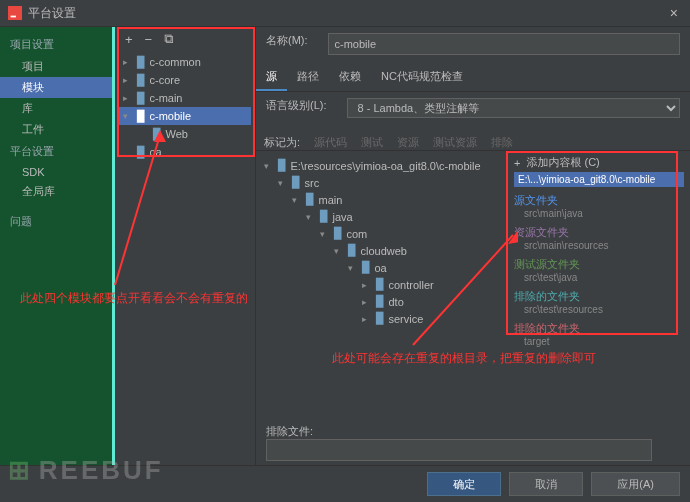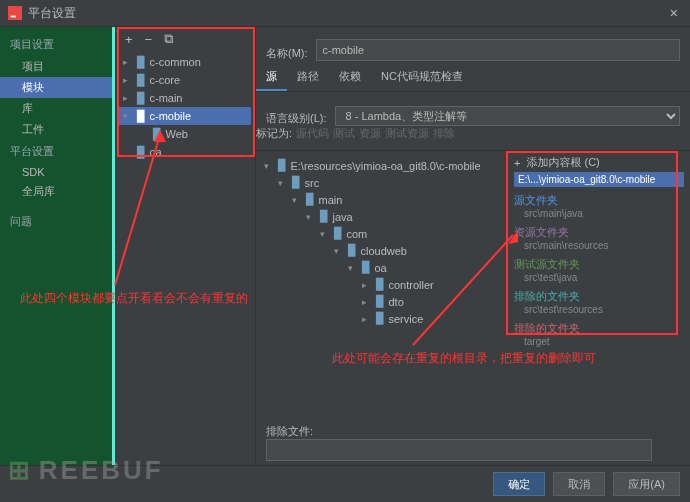--- a/index.html
+++ b/index.html
@@ -17,27 +17,27 @@
 .mid-toolbar{height:24px;display:flex;align-items:center;gap:12px;padding:0 10px;color:#bbb}
 .mid-toolbar span{cursor:pointer;font-size:13px}
 .tree{padding:2px 4px}
 .tree-row{display:flex;align-items:center;height:18px;gap:4px;cursor:pointer;padding-left:4px}
 .tree-row.selected{background:#4b6eaf;color:#fff}
 .tree-row .arrow{width:10px;display:inline-block;color:#8a8a8a;font-size:9px}
 .tree-row .folder{color:#6e9cbe}
 .tree-row.selected .folder{color:#fff}
 .red-box-1{position:absolute;border:2px solid #f33;pointer-events:none}
 .main{flex:1;display:flex;flex-direction:column;min-width:0;position:relative}
-.form-row{display:flex;align-items:flex-end;height:28px;padding:6px 10px 0 10px;gap:8px}
+.form-row{display:flex;align-items:flex-start;height:28px;padding:6px 10px 0 10px;gap:20px}
 .form-row label{color:#bbb}
 .form-row input,.form-row select{flex:1;background:#45494a;border:1px solid #616161;color:#bbb;height:20px;padding:0 6px;font-size:11px}
 .tabs{display:flex;height:26px;border-bottom:1px solid #323232;margin-top:4px}
 .tab{padding:4px 10px;color:#bbb;cursor:pointer;border-bottom:2px solid transparent}
 .tab.active{border-bottom:2px solid #4a88c7;color:#fff}
-.mark-bar{display:flex;align-items:flex-start;height:24px;padding:0 0;gap:4px;color:#888;border-bottom:1px solid #323232;font-size:11px}
+.mark-bar{display:flex;align-items:flex-end;height:24px;padding:0 8px;gap:14px;color:#888;border-bottom:1px solid #323232;font-size:11px}
 .mark-bar .lbl{color:#bbb}
 .mark-bar .btn{color:#6a6a6a;cursor:default}
 .content-split{flex:1;display:flex;min-height:0}
 .src-tree{flex:1;padding:6px 4px;overflow:hidden}
 .src-tree .tree-row{height:17px}
 .side-panel{width:170px;padding:4px 6px;position:relative}
 .sp-head{display:flex;align-items:center;color:#bbb;font-size:11px;margin-bottom:2px}
 .sp-head .plus{margin-right:6px}
 .sp-path{background:#4b6eaf;color:#fff;padding:2px 4px;font-size:10px;white-space:nowrap;overflow:hidden;text-overflow:ellipsis}
 .sp-section{margin-top:6px}
@@ -45,21 +45,21 @@
 .sp-val{padding-left:10px;color:#888;font-size:10px}
 .c-blue{color:#5394ec}
 .c-green{color:#629755}
 .c-purple{color:#9876aa}
 .c-teal{color:#4eacb0}
 .c-red{color:#cc666e}
 .exclude-row{padding:4px 10px;color:#bbb}
 .exclude-row input{width:380px;background:#45494a;border:1px solid #616161;height:18px;color:#bbb}
 .hint{color:#777;font-size:10px;padding:0 10px 0 68px}
 .footer{height:36px;border-top:1px solid #323232;display:flex;align-items:center;justify-content:flex-end;gap:8px;padding:0 10px}
-.btn-f{background:#4c5052;border:1px solid #5e6060;color:#bbb;height:24px;padding:0 14px;cursor:pointer;font-size:11px}
+.btn-f{background:#4c5052;border:1px solid #5e6060;color:#bbb;height:24px;padding:0 25px;cursor:pointer;font-size:11px}
 .btn-f.primary{background:#365880;border-color:#4c708c;color:#fff}
 .annotation{position:absolute;color:#f33;font-size:12px;pointer-events:none;white-space:nowrap}
 .arrow-svg{position:absolute;pointer-events:none}
 .watermark{position:absolute;left:8px;bottom:16px;color:rgba(180,180,180,.35);font-size:26px;font-weight:bold;letter-spacing:3px;pointer-events:none}
 .watermark .g{color:rgba(120,200,120,.35);margin-right:6px}
 </style>
 </head>
 <body>
 
 <div class="dialog">

